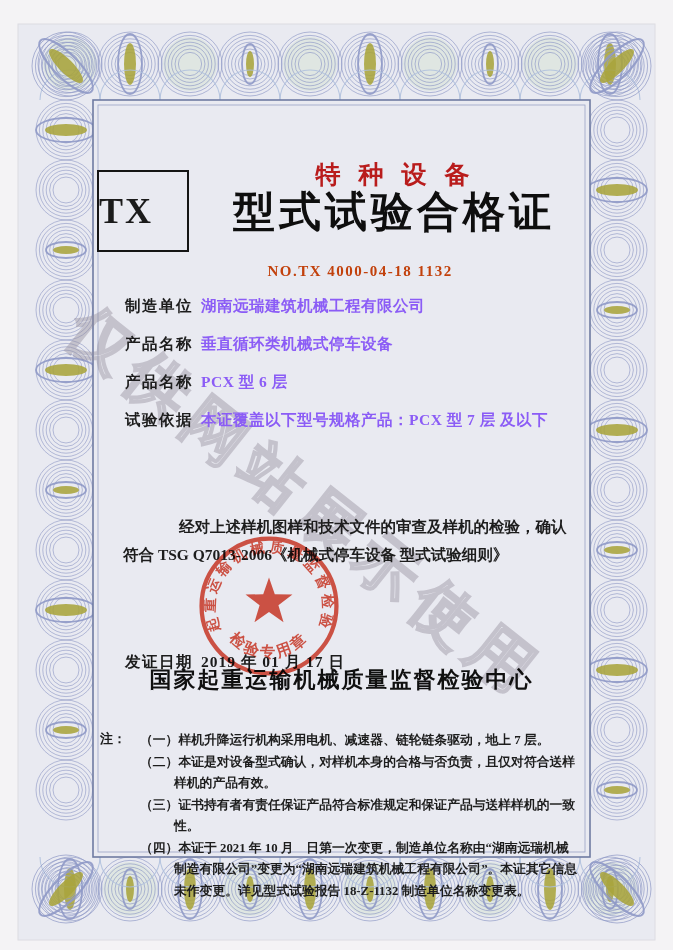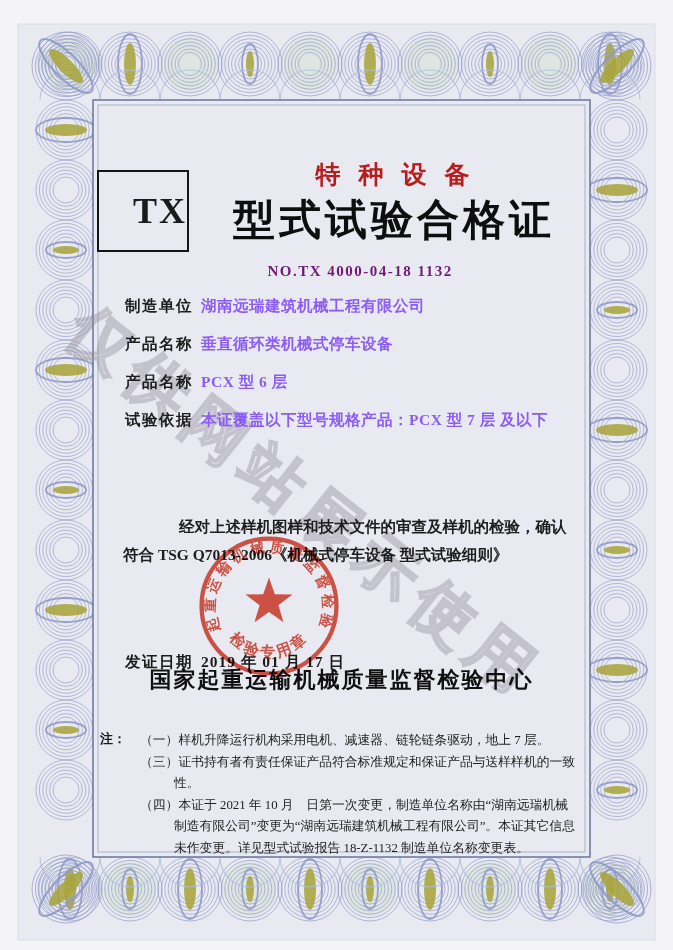--- a/index.html
+++ b/index.html
@@ -12,34 +12,34 @@
   #border-svg{position:absolute;left:0;top:0;z-index:0;}
   .wm{
     position:absolute;left:103px;top:288px;z-index:1;
     font-size:62px;font-weight:700;letter-spacing:11px;white-space:nowrap;
     color:transparent;-webkit-text-stroke:2.2px rgba(146,138,152,0.42);
     transform:rotate(38.5deg);transform-origin:0 0;pointer-events:none;
   }
   .layer{position:absolute;left:0;top:0;width:673px;height:950px;z-index:2;}
   .tx-box{
     position:absolute;left:97px;top:170px;width:88px;height:78px;
-    border:2px solid #151515;display:flex;align-items:center;justify-content:flex-end;
+    border:2px solid #151515;display:flex;align-items:center;justify-content:flex-start;
     font-size:36px;font-weight:700;letter-spacing:2px;background:transparent;
   }
   .category{
     position:absolute;left:195px;top:158px;width:395px;text-align:center;
     font-size:25px;font-weight:700;letter-spacing:18px;text-indent:18px;color:#b91c1c;
   }
   .title{
-    position:absolute;left:192px;top:192px;width:400px;text-align:center;
+    position:absolute;left:192px;top:184px;width:400px;text-align:center;
     font-size:42px;font-weight:700;letter-spacing:4px;text-indent:4px;color:#0e0e0e;
   }
   .cert-no{
     position:absolute;left:140px;top:263px;width:440px;text-align:center;
-    font-size:15px;font-weight:600;letter-spacing:1.5px;color:#701a75;
+    font-size:15px;font-weight:600;letter-spacing:1.5px;color:#c2410c;
   }
   .fields{position:absolute;left:125px;top:296px;width:460px;}
   .field-row{display:flex;height:38px;align-items:flex-start;}
   .field-label{width:76px;font-size:15.5px;font-weight:700;letter-spacing:1.5px;flex:none;color:#1d1d1d;}
   .field-value{font-size:15.5px;font-weight:600;letter-spacing:0.5px;color:#8b5cf6;}
   .conclusion{
     position:absolute;left:123px;top:513px;width:445px;
     font-size:15.5px;font-weight:600;line-height:28px;text-indent:56px;color:#1d1d1d;
   }
   .issue-row{position:absolute;left:125px;top:612px;display:flex;margin-top:40px;}
@@ -50,21 +50,21 @@
     mix-blend-mode:multiply;opacity:0.92;pointer-events:none;
   }
   .authority{
     position:absolute;left:93px;top:665px;width:497px;text-align:center;
     font-size:22px;font-weight:700;letter-spacing:2px;color:#101010;
   }
   .notes{position:absolute;left:100px;top:730px;width:480px;display:flex;}
   .notes-label{width:40px;flex:none;font-size:13px;font-weight:700;}
   .notes-list{flex:1;}
   .note-item{
-    font-size:12.8px;font-weight:400;line-height:21.5px;
+    font-size:12.8px;font-weight:700;line-height:21.5px;
     padding-left:34px;text-indent:-34px;color:#1d1d1d;
   }
 </style>
 </head>
 <body>
 
 <div class="page">
 
   <svg id="border-svg" width="673" height="950">
       <rect x="18" y="24" width="637" height="916" fill="#e9eaf1" stroke="#dcdce2" stroke-width="1"></rect>
@@ -516,20 +516,21 @@
       <span class="issue-label">发证日期</span>
       <span class="issue-value">2019 年 01 月 17 日</span>
     </div>
 
     <div class="authority">国家起重运输机械质量监督检验中心</div>
 
     <div class="notes">
       <span class="notes-label">注：</span>
       <div class="notes-list" id="notes-list">
           <div class="note-item"><span>（一）</span><span>样机升降运行机构采用电机、减速器、链轮链条驱动，地上 7 层。</span></div>
+          <div class="note-item"><span>（二）</span><span>本证是对设备型式确认，对样机本身的合格与否负责，且仅对符合送样样机的产品有效。</span></div>
           <div class="note-item"><span>（三）</span><span>证书持有者有责任保证产品符合标准规定和保证产品与送样样机的一致性。</span></div>
           <div class="note-item"><span>（四）</span><span>本证于 2021 年 10 月　日第一次变更，制造单位名称由“湖南远瑞机械制造有限公司”变更为“湖南远瑞建筑机械工程有限公司”。本证其它信息未作变更。详见型式试验报告 18-Z-1132 制造单位名称变更表。</span></div>
         </div>
     </div>
   </div>
 
   <svg class="seal" viewBox="0 0 160 160">
     <circle cx="80" cy="80" r="71" fill="none" class="seal-ink-stroke" stroke-width="4.5" stroke="#dd4a38"></circle>
     <path id="arcTop" d="M 26.4,99.5 A 57,57 0 1 1 133.6,99.5" fill="none"></path>
     <path id="arcBot" d="M 38.6,114.7 A 54,54 0 0 0 121.4,114.7" fill="none"></path>

